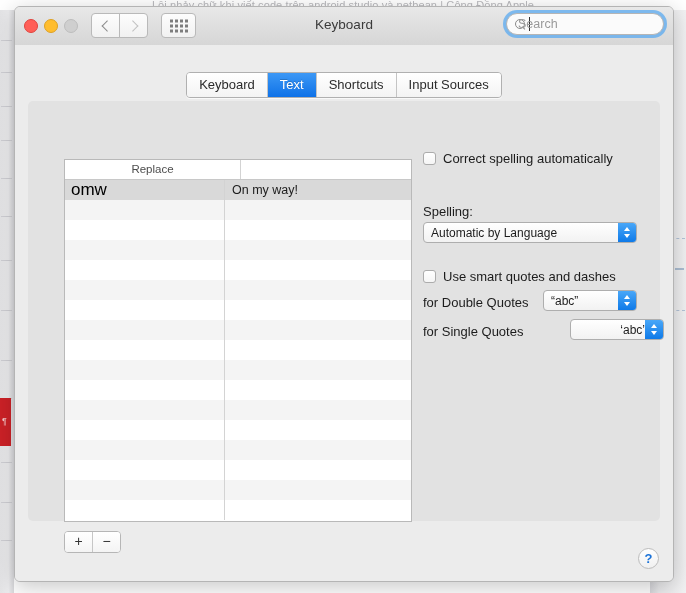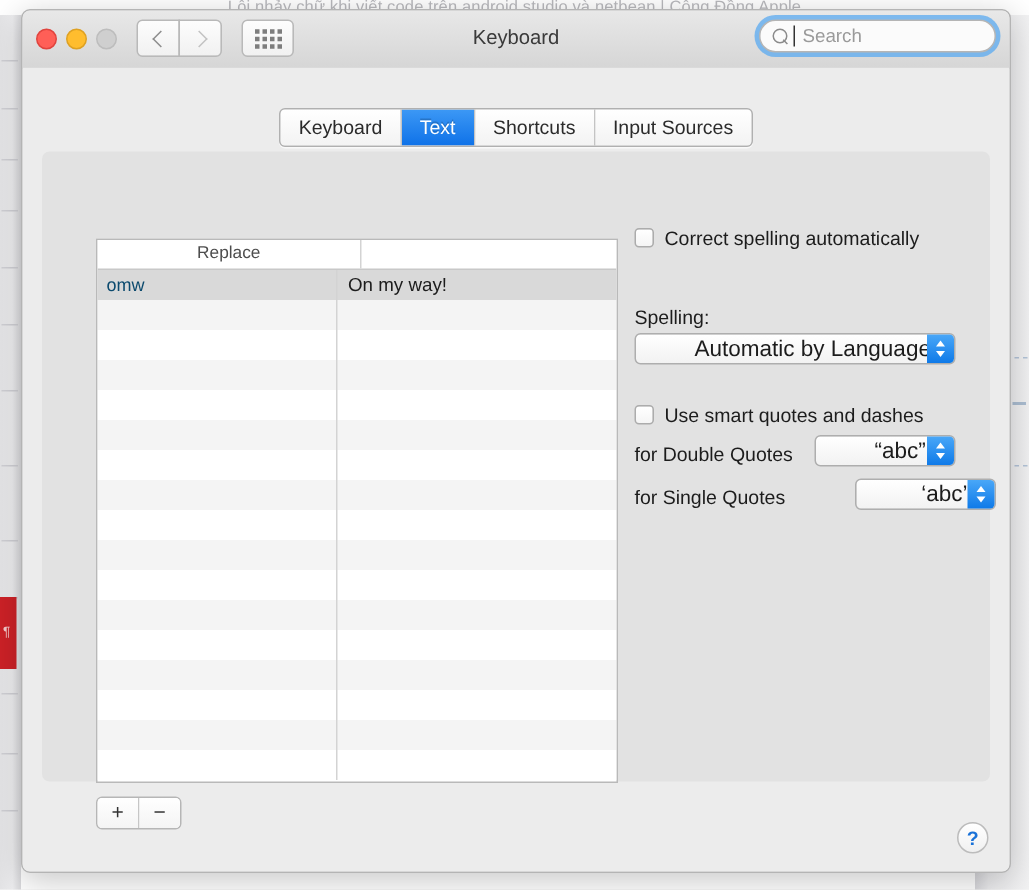--- a/index.html
+++ b/index.html
@@ -217,21 +217,21 @@
     transform-origin: left center;
   }
   .caret {
     position: absolute;
     left: 22px; top: 3px;
     width: 1px; height: 14px;
     background: #333;
   }
   #search-placeholder {
     position: absolute;
-    left: 28px; top: 3px;
+    left: 11px; top: 3px;
     font-size: 12.5px;
     color: #9a9a9a;
     line-height: 14px;
   }
 
   
   #content {
     position: absolute;
     left: 0; top: 38px;
     width: 658px; height: 536px;
@@ -305,22 +305,22 @@
   .trow {
     display: flex;
     height: 20px;
     box-sizing: border-box;
   }
   .trow .c1 {
     width: 160px;
     border-right: 1px solid #d3d3d3;
     box-sizing: border-box;
     padding-left: 6px;
-    font-size: 12px;
-    color: #0c4a6e;
+    font-size: 17px;
+    color: #000000;
     line-height: 20px;
   }
   .trow .c2 {
     flex: 1;
     padding-left: 7px;
     font-size: 12.5px;
     color: #1c1c1c;
     line-height: 20px;
   }
   .trow.sel  { background: #d9d9d9; }
@@ -382,25 +382,24 @@
     background: linear-gradient(to bottom, #ffffff, #f2f2f2);
     border: 1px solid #aeaeae;
     border-radius: 4px;
     box-sizing: border-box;
     display: flex;
     align-items: center;
   }
   .popup .ptext {
     flex: 1;
     padding-left: 7px;
-    font-size: 15px;
+    font-size: 12px;
     color: #1c1c1c;
     white-space: nowrap;
     overflow: hidden;
-    margin-left: 32px;
   }
   .popup .pbtn {
     width: 18px;
     height: 19px;
     margin-right: 0px;
     background: linear-gradient(to bottom, #49a7f8, #0f7ae8);
     border-radius: 0 3px 3px 0;
     position: relative;
     flex: none;
   }

